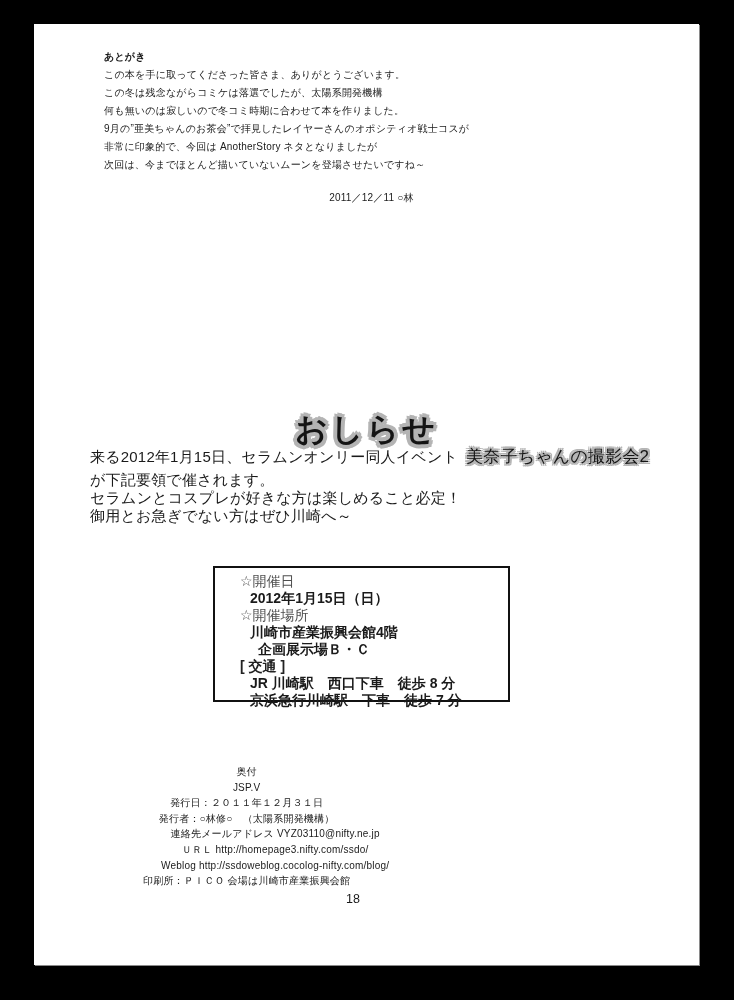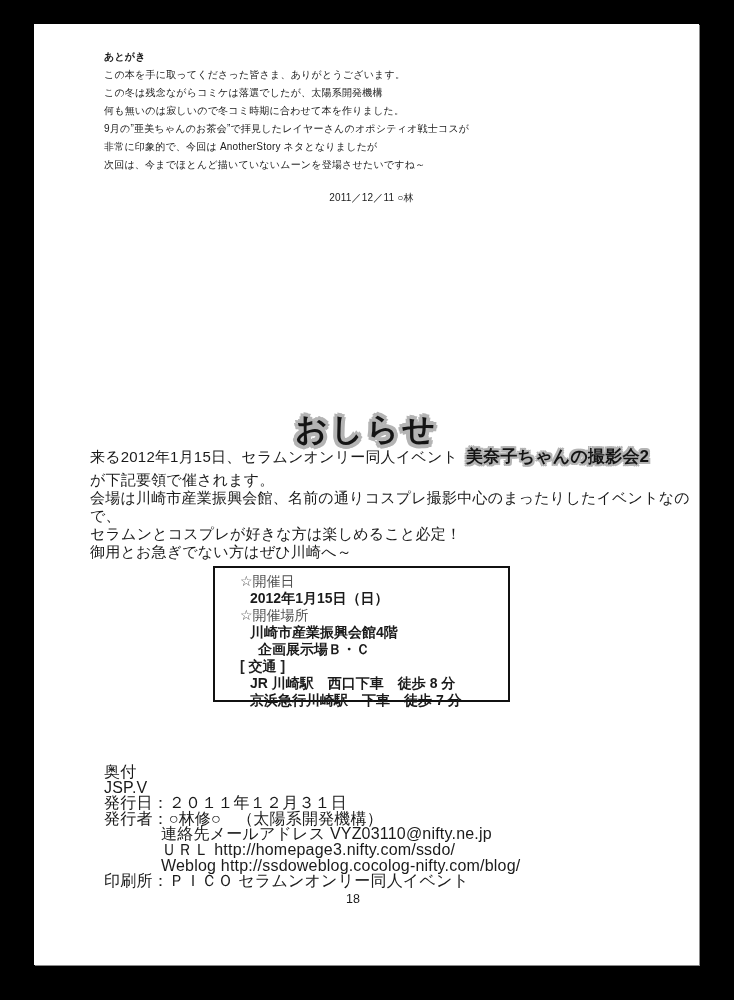--- a/index.html
+++ b/index.html
@@ -68,21 +68,21 @@
     left: 56px;
     top: 424px;
     width: 606px;
     font-size: 15px;
     line-height: 18px;
     letter-spacing: 0.2px;
   }
   .intro { margin-bottom: 5px; }
   .event-name {
     font-size: 17px;
-    font-weight: bold;
+    font-weight: normal;
     margin-left: 8px;
     color: #141414;
   }
   
   .info-box {
     position: absolute;
     left: 179px;
     top: 542px;
     width: 268px;
     height: 127px;
@@ -93,23 +93,24 @@
   }
   .box-label { color: #4f4f4f; }
   .box-value { font-weight: bold; padding-left: 10px; }
   .box-value.indent2 { padding-left: 18px; }
   .box-access-label { font-weight: bold; color: #222222; }
   
   .colophon {
     position: absolute;
     left: 70px;
     top: 740px;
-    font-size: 16px;
+    font-size: 10px;
     line-height: 15.6px;
     letter-spacing: 0.2px;
+    text-align: center;
   }
   .colo-line.indent { padding-left: 57px; }
   
   .page-number {
     position: absolute;
     left: 0;
     top: 868px;
     width: 638px;
     text-align: center;
     font-size: 12.5px;
@@ -131,21 +132,20 @@
     <div class="signoff">2011／12／11 ○林</div>
   </section>
 
   <h1 class="notice-title outline-lg">おしらせ</h1>
 
   <section class="notice-body">
     <div class="text-line intro">
       <span>来る2012年1月15日、セラムンオンリー同人イベント</span><span class="event-name outline-sm">美奈子ちゃんの撮影会2</span>
     </div>
     <div class="text-line">が下記要領で催されます。</div>
-    <div class="text-line">会場は川崎市産業振興会館、名前の通りコスプレ撮影中心のまったりしたイベントなので、</div>
     <div class="text-line">セラムンとコスプレが好きな方は楽しめること必定！</div>
     <div class="text-line">御用とお急ぎでない方はぜひ川崎へ～</div>
   </section>
 
   <div class="info-box">
     <div class="box-label">☆開催日</div>
     <div class="box-value">2012年1月15日（日）</div>
     <div class="box-label">☆開催場所</div>
     <div class="box-value">川崎市産業振興会館4階</div>
     <div class="box-value indent2">企画展示場Ｂ・Ｃ</div>
@@ -155,18 +155,18 @@
   </div>
 
   <section class="colophon">
     <div class="colo-line">奥付</div>
     <div class="colo-line">JSP.V</div>
     <div class="colo-line">発行日：２０１１年１２月３１日</div>
     <div class="colo-line">発行者：○林修○　（太陽系開発機構）</div>
     <div class="colo-line indent">連絡先メールアドレス VYZ03110@nifty.ne.jp</div>
     <div class="colo-line indent">ＵＲＬ http://homepage3.nifty.com/ssdo/</div>
     <div class="colo-line indent">Weblog http://ssdoweblog.cocolog-nifty.com/blog/</div>
-    <div class="colo-line">印刷所：ＰＩＣＯ セラムンオンリー同人イベント</div>
+    <div class="colo-line">印刷所：ＰＩＣＯ 会場は川崎市産業振興会館</div>
   </section>
 
   <div class="page-number">18</div>
 
 </div>
 
 </body></html>

